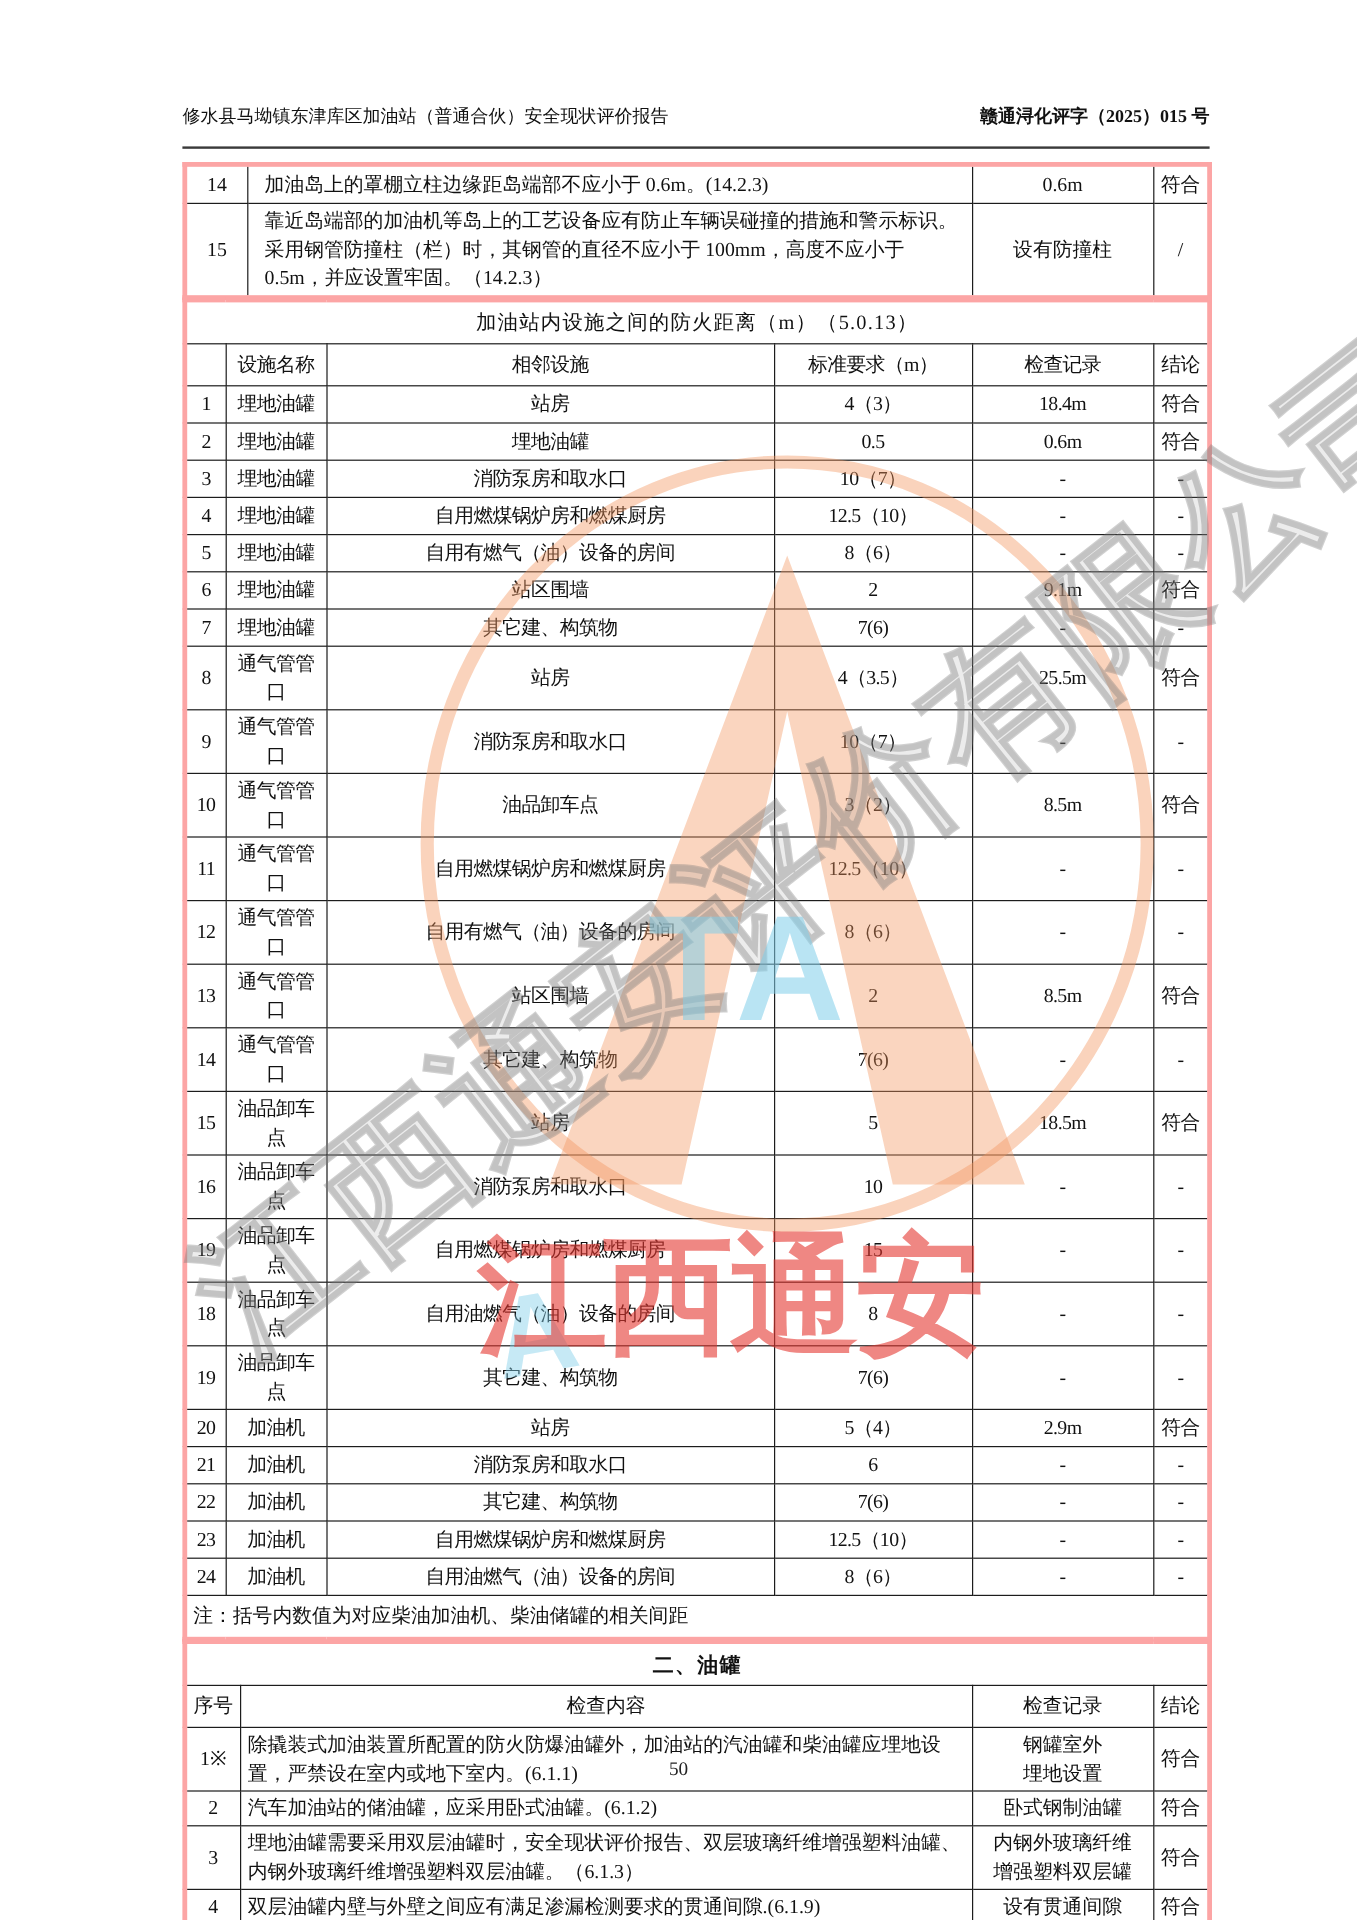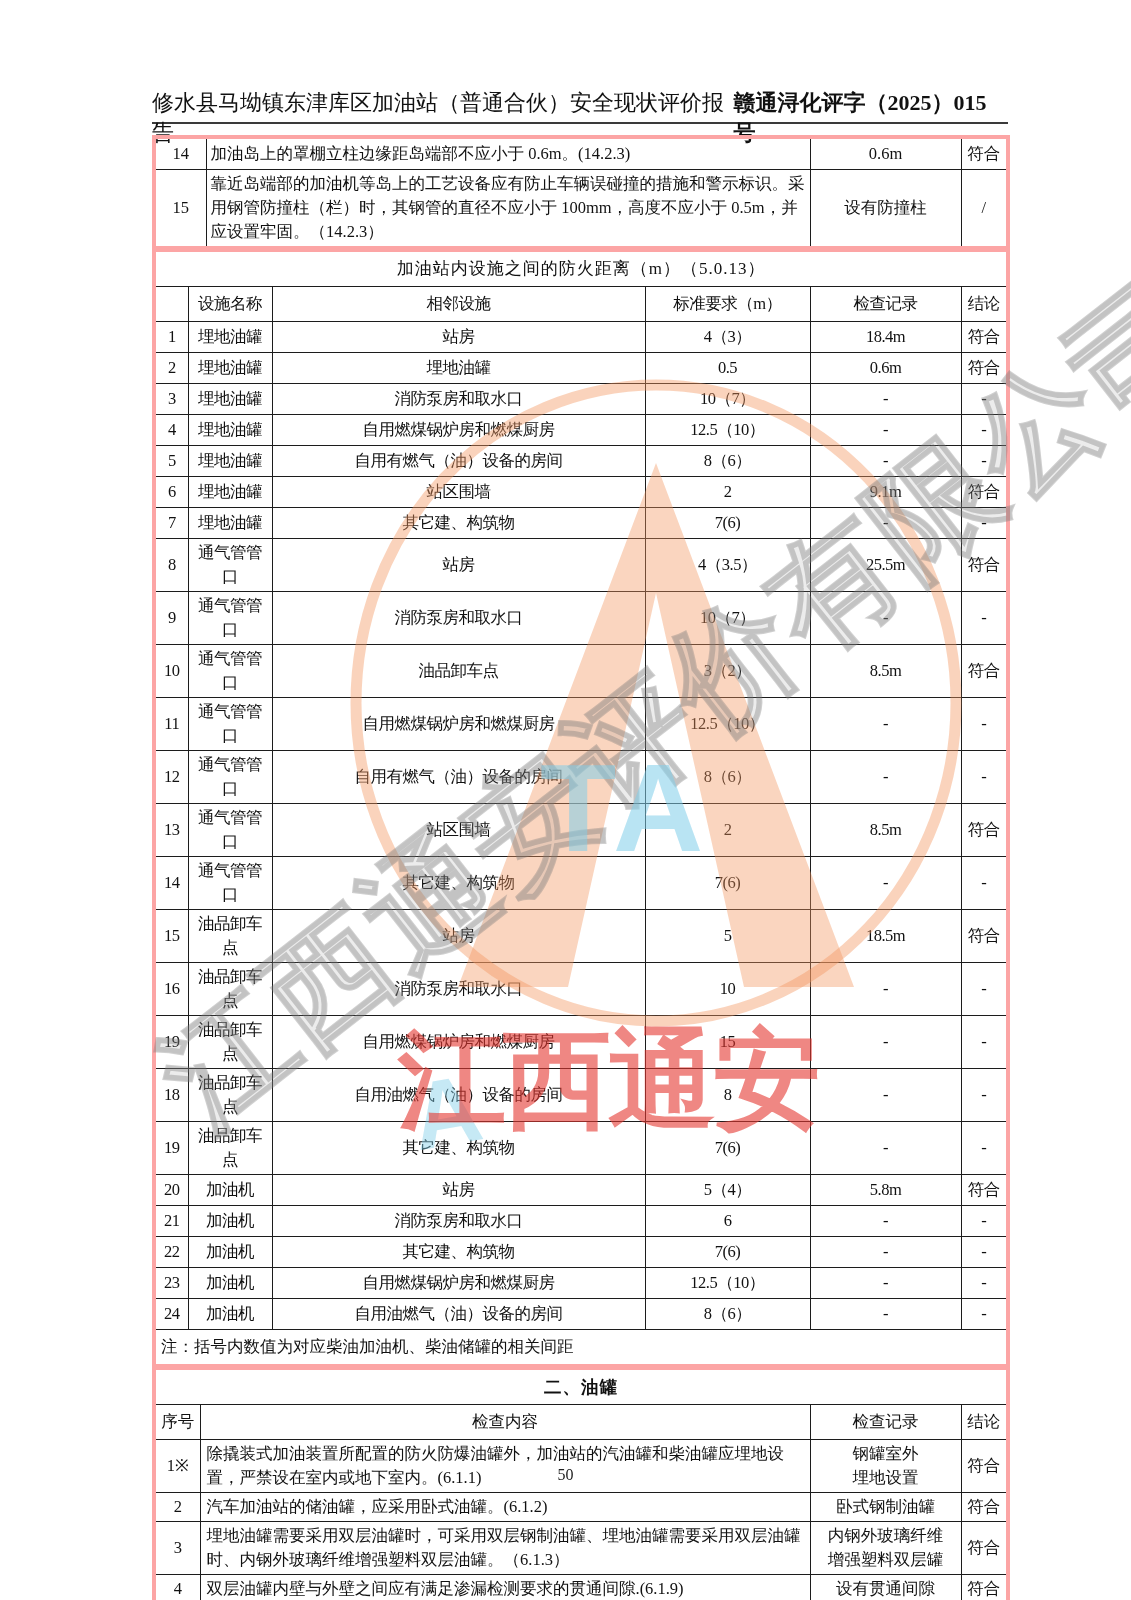--- a/index.html
+++ b/index.html
@@ -2,35 +2,35 @@
 <html><head>
 <meta charset="utf-8">
 <style>
   html,body{margin:0;padding:0;background:#e8e8e8;}
   .page{
     position:relative;width:1131px;height:1600px;background:#ffffff;
     font-family:"Liberation Serif","DejaVu Serif",serif;color:#111;overflow:hidden;
   }
   
   .hdr{position:absolute;left:152px;top:88px;width:856px;height:34px;
-       border-bottom:2px solid #3a3a3a;font-size:22px;display:flex;
+       border-bottom:2px solid #3a3a3a;font-size:15px;display:flex;
        justify-content:space-between;align-items:flex-start;}
   .hdr .hl{letter-spacing:0px;}
   .hdr .hr{font-weight:bold;letter-spacing:0px;}
   
   .tables{position:absolute;left:152px;top:137px;width:854px;}
   table.t{border-collapse:collapse;table-layout:fixed;width:854px;margin-top:-2px;}
   table.t td{
     border:1.5px solid #1c1c1c;font-size:16.5px;line-height:24px;
     text-align:center;vertical-align:middle;padding:2px 3px;
     overflow:hidden;
   }
   table.t{border:4px solid #fca5a5;}
   
-  .cont td:nth-child(2){text-align:left;padding-left:4px;}
+  .cont td:nth-child(2){text-align:left;padding-left:14px;}
   .cont tr{height:32px;}
   
   .fire .title-row td{height:30px;font-size:17px;letter-spacing:1px;}
   .fire .head-row td{height:30px;}
   .fire tbody[data-rows] tr{height:31px;}
   .fire td{letter-spacing:-0.5px;}
   .fire .note-row td{text-align:left;height:30px;padding-left:5px;letter-spacing:0;}
   
   .tank .title-row td{height:30px;font-weight:bold;font-size:17.5px;letter-spacing:1px;}
   .tank .head-row td{height:30px;}
@@ -277,21 +277,21 @@
             <td>其它建、构筑物</td>
             <td>7(6)</td>
             <td>-</td>
             <td>-</td>
           </tr>
           <tr>
             <td>20</td>
             <td>加油机</td>
             <td>站房</td>
             <td>5（4）</td>
-            <td>5.8m</td>
+            <td>2.9m</td>
             <td>符合</td>
           </tr>
           <tr>
             <td>21</td>
             <td>加油机</td>
             <td>消防泵房和取水口</td>
             <td>6</td>
             <td>-</td>
             <td>-</td>
           </tr>
@@ -354,21 +354,21 @@
             <td>符合</td>
           </tr>
           <tr>
             <td>2</td>
             <td>汽车加油站的储油罐，应采用卧式油罐。(6.1.2)</td>
             <td>卧式钢制油罐</td>
             <td>符合</td>
           </tr>
           <tr>
             <td>3</td>
-            <td>埋地油罐需要采用双层油罐时，可采用双层钢制油罐、埋地油罐需要采用双层油罐时、内钢外玻璃纤维增强塑料双层油罐。（6.1.3）</td>
+            <td>埋地油罐需要采用双层油罐时，安全现状评价报告、双层玻璃纤维增强塑料油罐、内钢外玻璃纤维增强塑料双层油罐。（6.1.3）</td>
             <td>内钢外玻璃纤维
 增强塑料双层罐</td>
             <td>符合</td>
           </tr>
           <tr>
             <td>4</td>
             <td>双层油罐内壁与外壁之间应有满足渗漏检测要求的贯通间隙.(6.1.9)</td>
             <td>设有贯通间隙</td>
             <td>符合</td>
           </tr>

